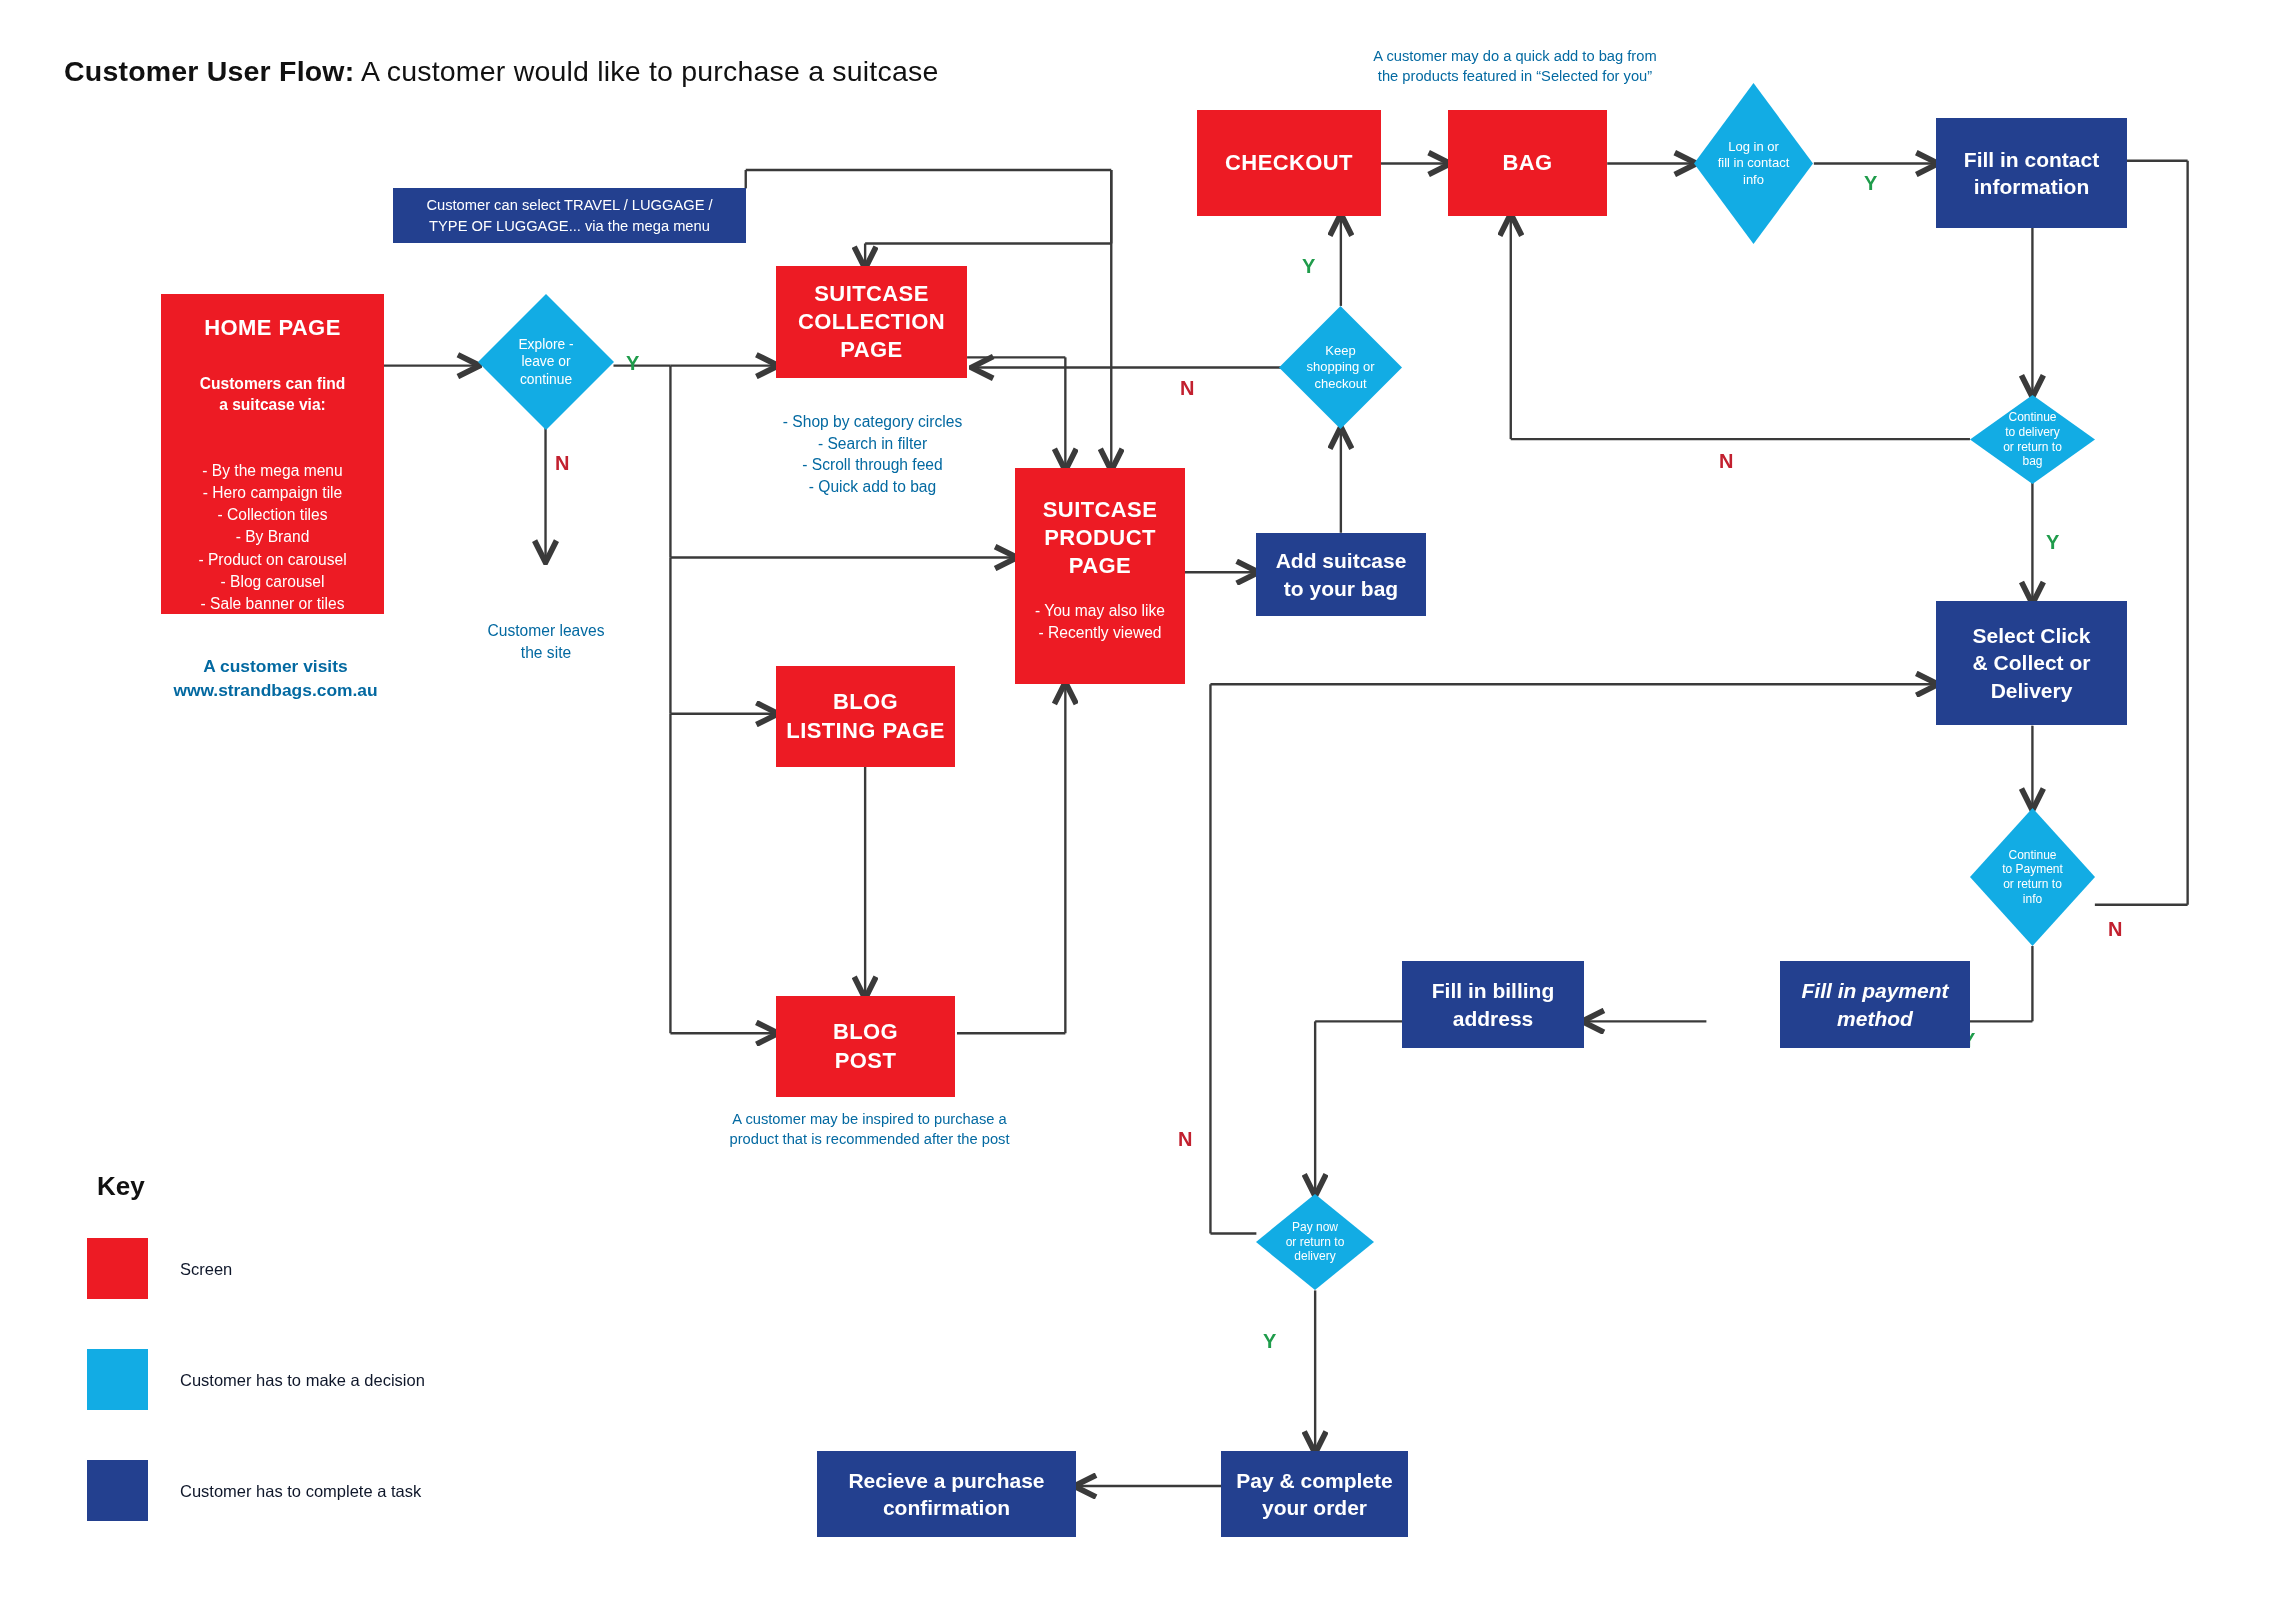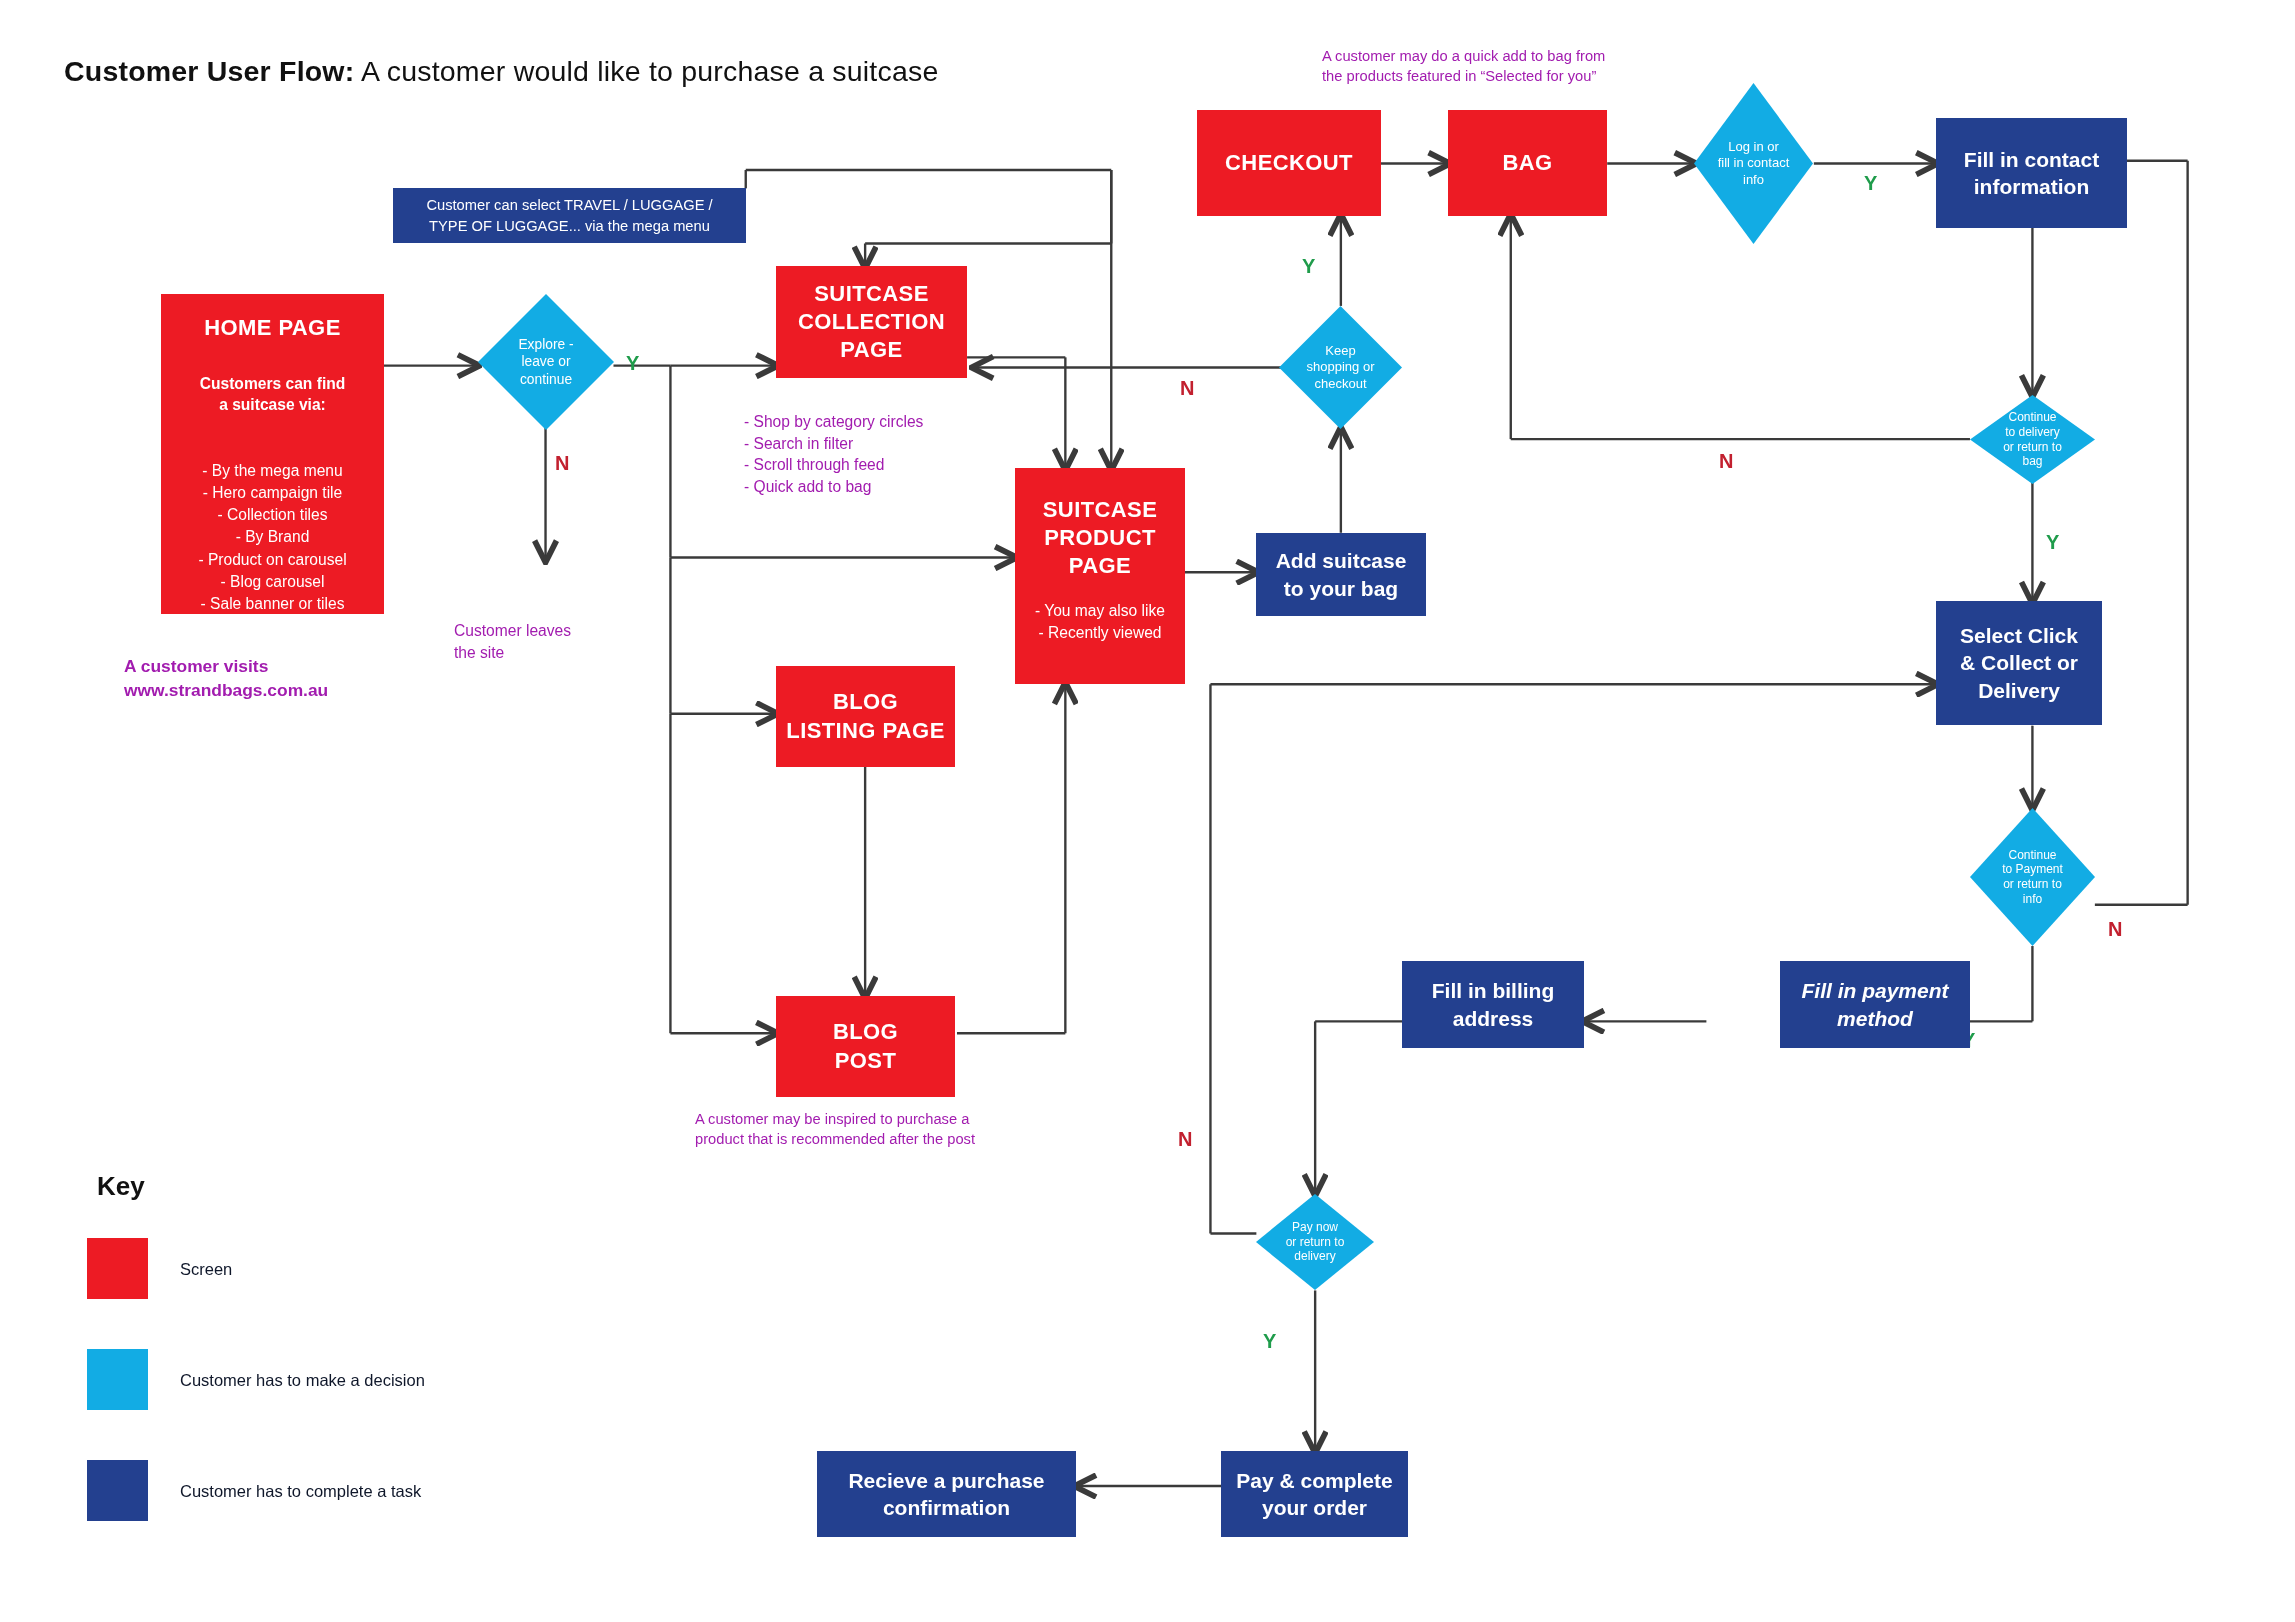--- a/index.html
+++ b/index.html
@@ -40,21 +40,21 @@
     background:#12ace4;
     clip-path:polygon(50% 0,100% 50%,50% 100%,0 50%);
   }
   .dmd .lbl{
     position:absolute;left:0;top:0;width:100%;height:100%;
     display:flex;align-items:center;justify-content:center;text-align:center;
     color:#ffffff;font-size:13.8px;line-height:1.28;padding:0 7.3px;box-sizing:border-box;
   }
 
   
-  .note{position:absolute;color:#a21caf;font-size:15.6px;line-height:1.38;}
+  .note{position:absolute;color:#0369a1;font-size:15.6px;line-height:1.38;text-align:center;}
   .yn{position:absolute;font-weight:bold;font-size:20px;}
   .y{color:#1f9c4b;}
   .n{color:#c2202f;}
 
   
   #key-title{position:absolute;left:97px;top:1171px;font-size:26px;font-weight:bold;color:#111;}
   .sw{position:absolute;width:61px;height:61px;}
   .sw-lbl{position:absolute;font-size:16.5px;color:#0f172a;}
 
   
@@ -302,21 +302,21 @@
         <div>Continue</div>
         <div>to delivery</div>
         <div>or return to</div>
         <div>bag</div>
       </div>
     </div>
   </div>
   <div class="yn n" style="left:1719px;top:450px;">N</div>
   <div class="yn y" style="left:2046px;top:531px;">Y</div>
 
-  <div class="node task" style="left:1936px;top:601px;width:166px;height:124px;">
+  <div class="node task" style="left:1936px;top:601px;width:191px;height:124px;">
     <div class="ttl">
       <div>Select Click</div>
       <div>&amp; Collect or</div>
       <div>Delivery</div>
     </div>
   </div>
 
   <div class="dmd" style="left:1970px;top:808px;width:125px;height:138px;">
     <div class="shape"></div>
     <div class="lbl" style="font-size:12px;line-height:1.22;">

